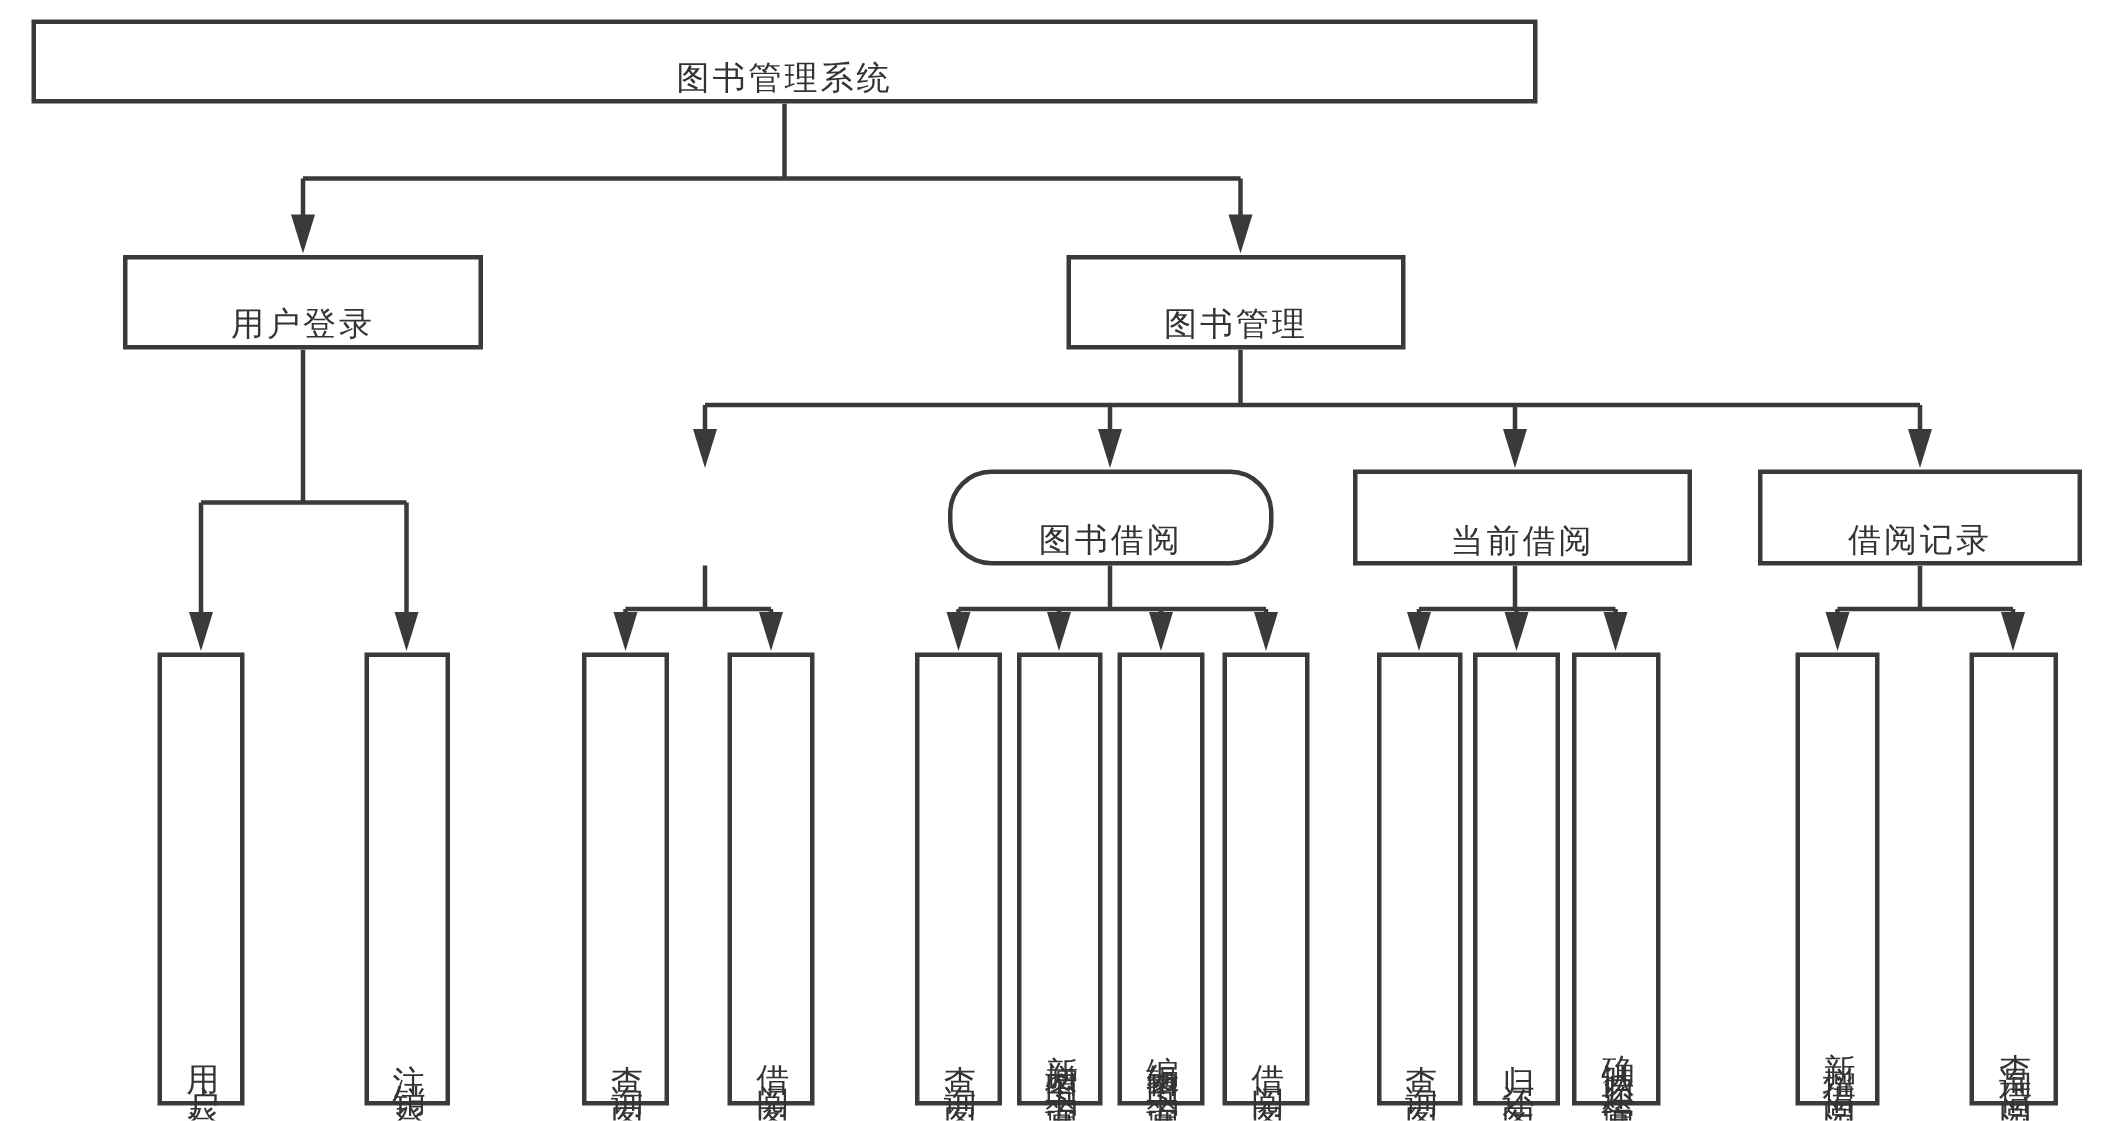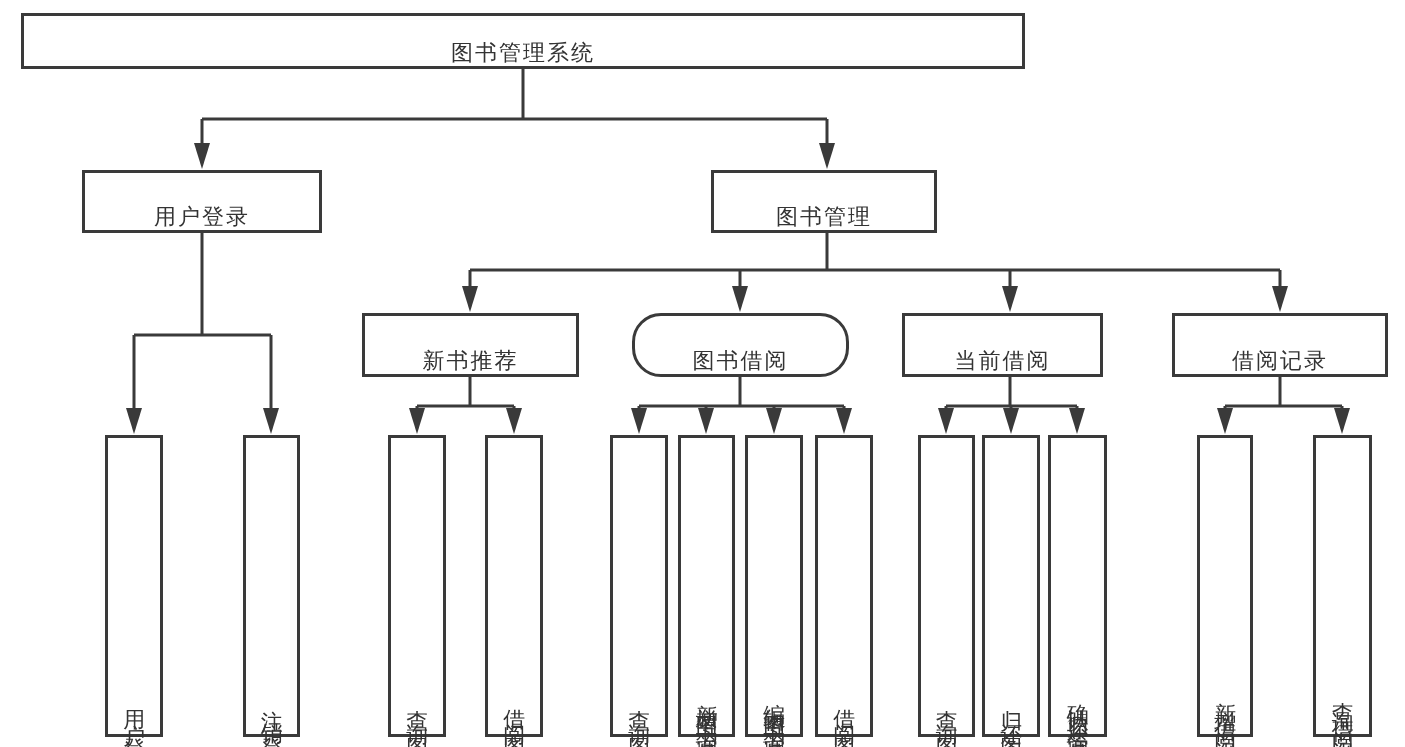--- a/index.html
+++ b/index.html
@@ -116,27 +116,24 @@
     <span class="lbl">图书管理系统</span>
   </div>
 
   <div class="node" style="left:82px;top:170px;width:240px;height:63px;">
     <span class="lbl">用户登录</span>
   </div>
   <div class="node" style="left:711px;top:170px;width:226px;height:63px;">
     <span class="lbl">图书管理</span>
   </div>
 
-  <div class="node" style="left:362px;top:313px;width:217px;height:64px;">
-    <span class="lbl">新书推荐</span>
-  </div>
   <div class="node" style="left:632px;top:313px;width:217px;height:64px;border-radius:29px;">
     <span class="lbl">图书借阅</span>
   </div>
-  <div class="node" style="left:902px;top:313px;width:201px;height:64px;font-family:Liberation Serif, serif;">
+  <div class="node" style="left:902px;top:313px;width:226px;height:64px;font-family:Liberation Serif, serif;">
     <span class="lbl">当前借阅</span>
   </div>
   <div class="node" style="left:1172px;top:313px;width:216px;height:64px;">
     <span class="lbl">借阅记录</span>
   </div>
 
   <div class="node v v4" style="left:105px;top:435px;width:58px;height:302px;">
     <span class="lbl">用户登录</span>
   </div>
   <div class="node v v4" style="left:243px;top:435px;width:57px;height:302px;">

